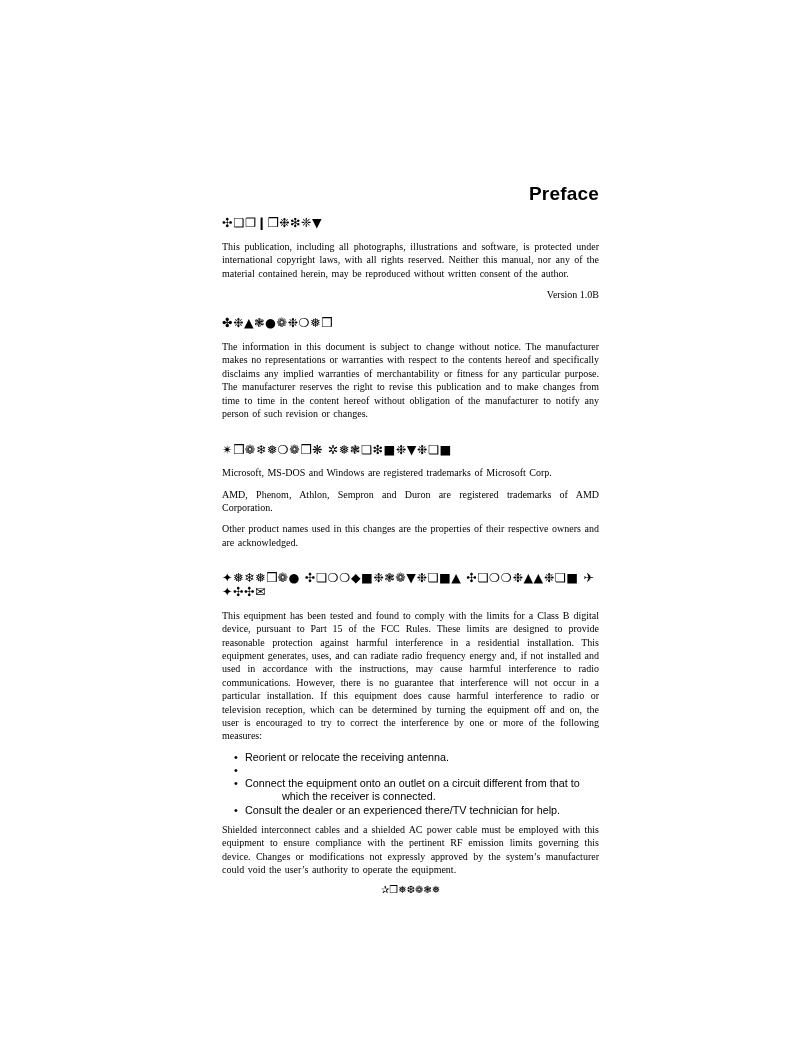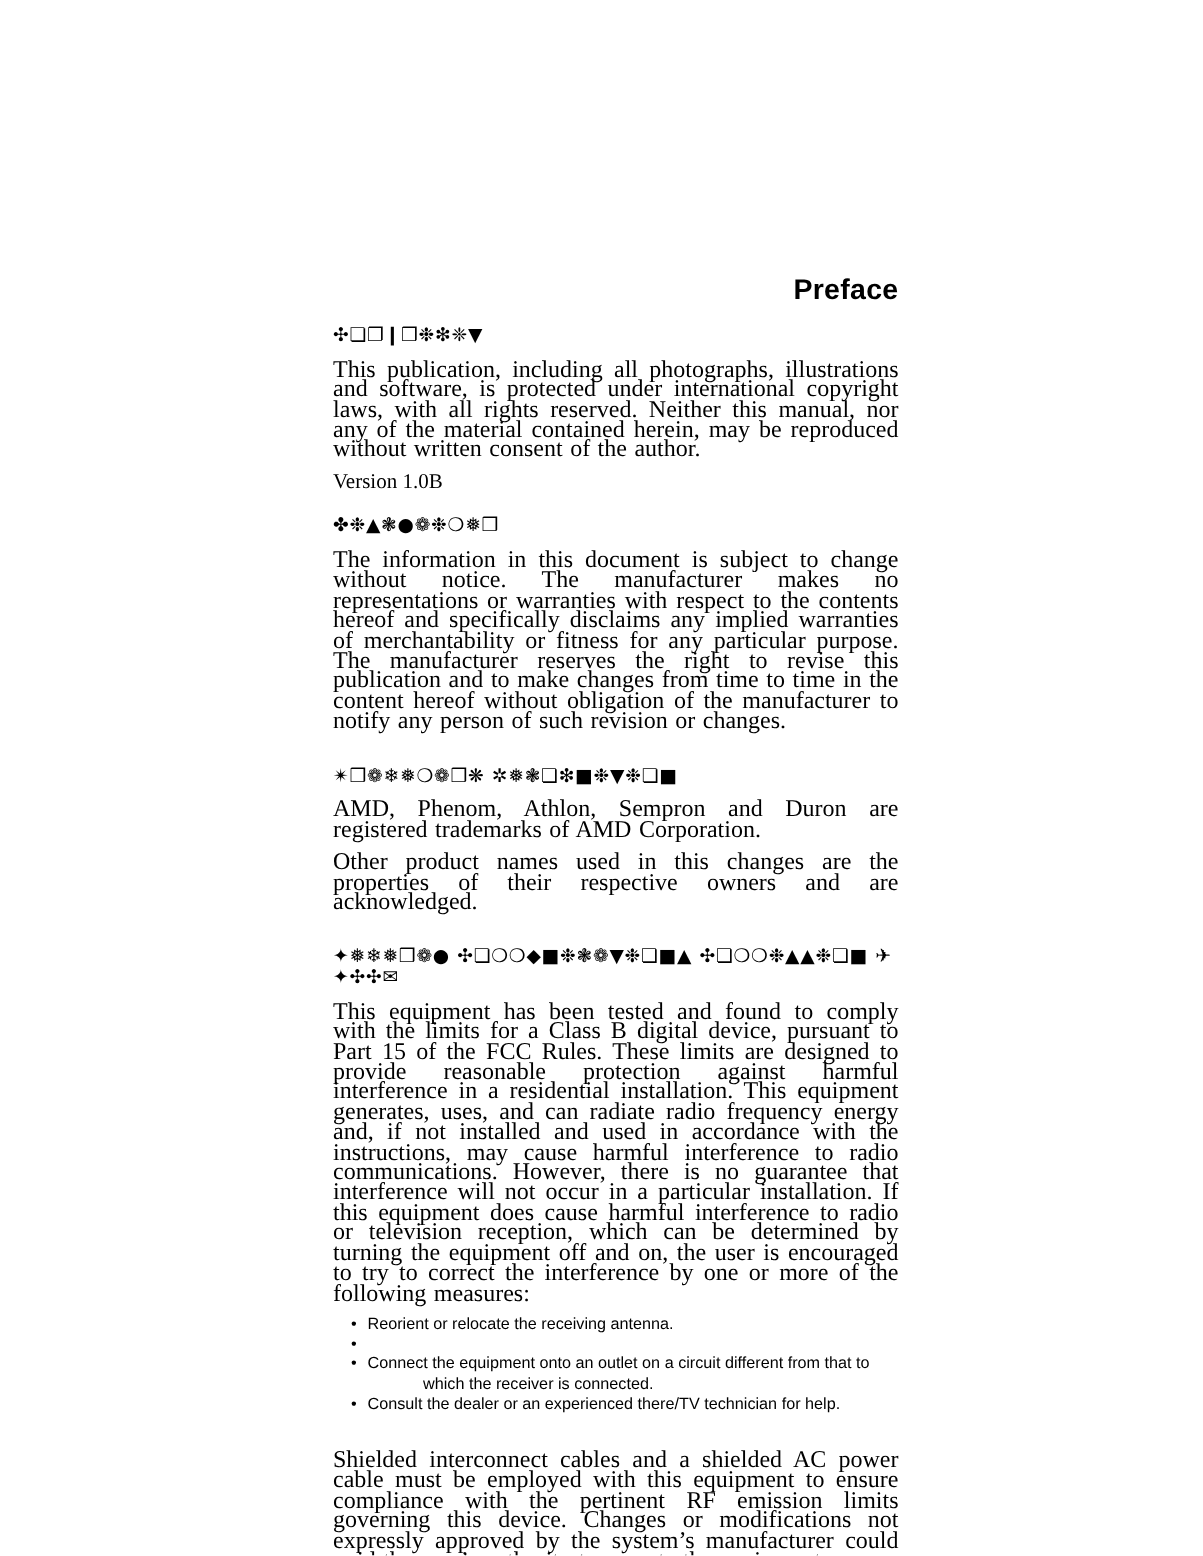--- a/index.html
+++ b/index.html
@@ -41,51 +41,51 @@
   .section-copyright .glyph-heading {
     margin-top: 0;
   }
   .section-trademark .glyph-heading,
   .section-fcc .glyph-heading {
     margin-top: 22px;
   }
   .body-para {
     margin: 0 0 8px 0;
     font-family: "Liberation Serif", serif;
-    font-size: 16px;
+    font-size: 10px;
     line-height: 13.4px;
     text-align: justify;
     word-spacing: 1px;
   }
   .version-line {
     margin: 0 0 6px 0;
     font-family: "Liberation Serif", serif;
-    font-size: 14px;
+    font-size: 10px;
     line-height: 13.4px;
-    text-align: left;
+    text-align: right;
   }
   .bullet-list {
     margin: 3px 0 5px 12px;
     font-family: "Liberation Sans", sans-serif;
     font-size: 10.8px;
     line-height: 13.2px;
   }
   .bullet-item {
     display: flex;
     align-items: flex-start;
   }
   .bullet-marker {
     flex: 0 0 11px;
     text-align: left;
   }
   .bullet-cont {
     padding-left: 48px;
   }
   .closing-para {
-    margin-top: 24px;
+    margin-top: 6px;
   }
   .page-footer {
     margin-top: 5px;
     text-align: center;
     font-family: "DejaVu Sans", sans-serif;
     font-size: 10px;
     line-height: 1.2;
   }
 </style>
 </head>
@@ -102,20 +102,21 @@
       <p class="version-line">Version 1.0B</p>
     </section>
 
     <section class="section-disclaimer">
       <h2 class="glyph-heading">✤❉▲❃●❁❉❍❅❒</h2>
       <p class="body-para">The information in this document is subject to change without notice. The manufacturer makes no representations or warranties with respect to the contents hereof and specifically disclaims any implied warranties of merchantability or fitness for any particular purpose. The manufacturer reserves the right to revise this publication and to make changes from time to time in the content hereof without obligation of the manufacturer to notify any person of such revision or changes.</p>
     </section>
 
     <section class="section-trademark">
       <h2 class="glyph-heading">✴❒❁❄❅❍❁❒❋ ✲❅❃❏❇■❉▼❉❏■</h2>
+      <p class="body-para">Microsoft, MS-DOS and Windows are registered trademarks of Microsoft Corp.</p>
       <p class="body-para">AMD, Phenom, Athlon, Sempron and Duron are registered trademarks of AMD Corporation.</p>
       <p class="body-para">Other product names used in this changes are the properties of their respective owners and are acknowledged.</p>
     </section>
 
     <section class="section-fcc">
       <h2 class="glyph-heading">✦❅❄❅❒❁● ✣❏❍❍◆■❉❃❁▼❉❏■▲ ✣❏❍❍❉▲▲❉❏■ ✈✦✣✣✉</h2>
       <p class="body-para">This equipment has been tested and found to comply with the limits for a Class B digital device, pursuant to Part 15 of the FCC Rules. These limits are designed to provide reasonable protection against harmful interference in a residential installation. This equipment generates, uses, and can radiate radio frequency energy and, if not installed and used in accordance with the instructions, may cause harmful interference to radio communications. However, there is no guarantee that interference will not occur in a particular installation. If this equipment does cause harmful interference to radio or television reception, which can be determined by turning the equipment off and on, the user is encouraged to try to correct the interference by one or more of the following measures:</p>
 
       <div class="bullet-list">
         <div class="bullet-item">

